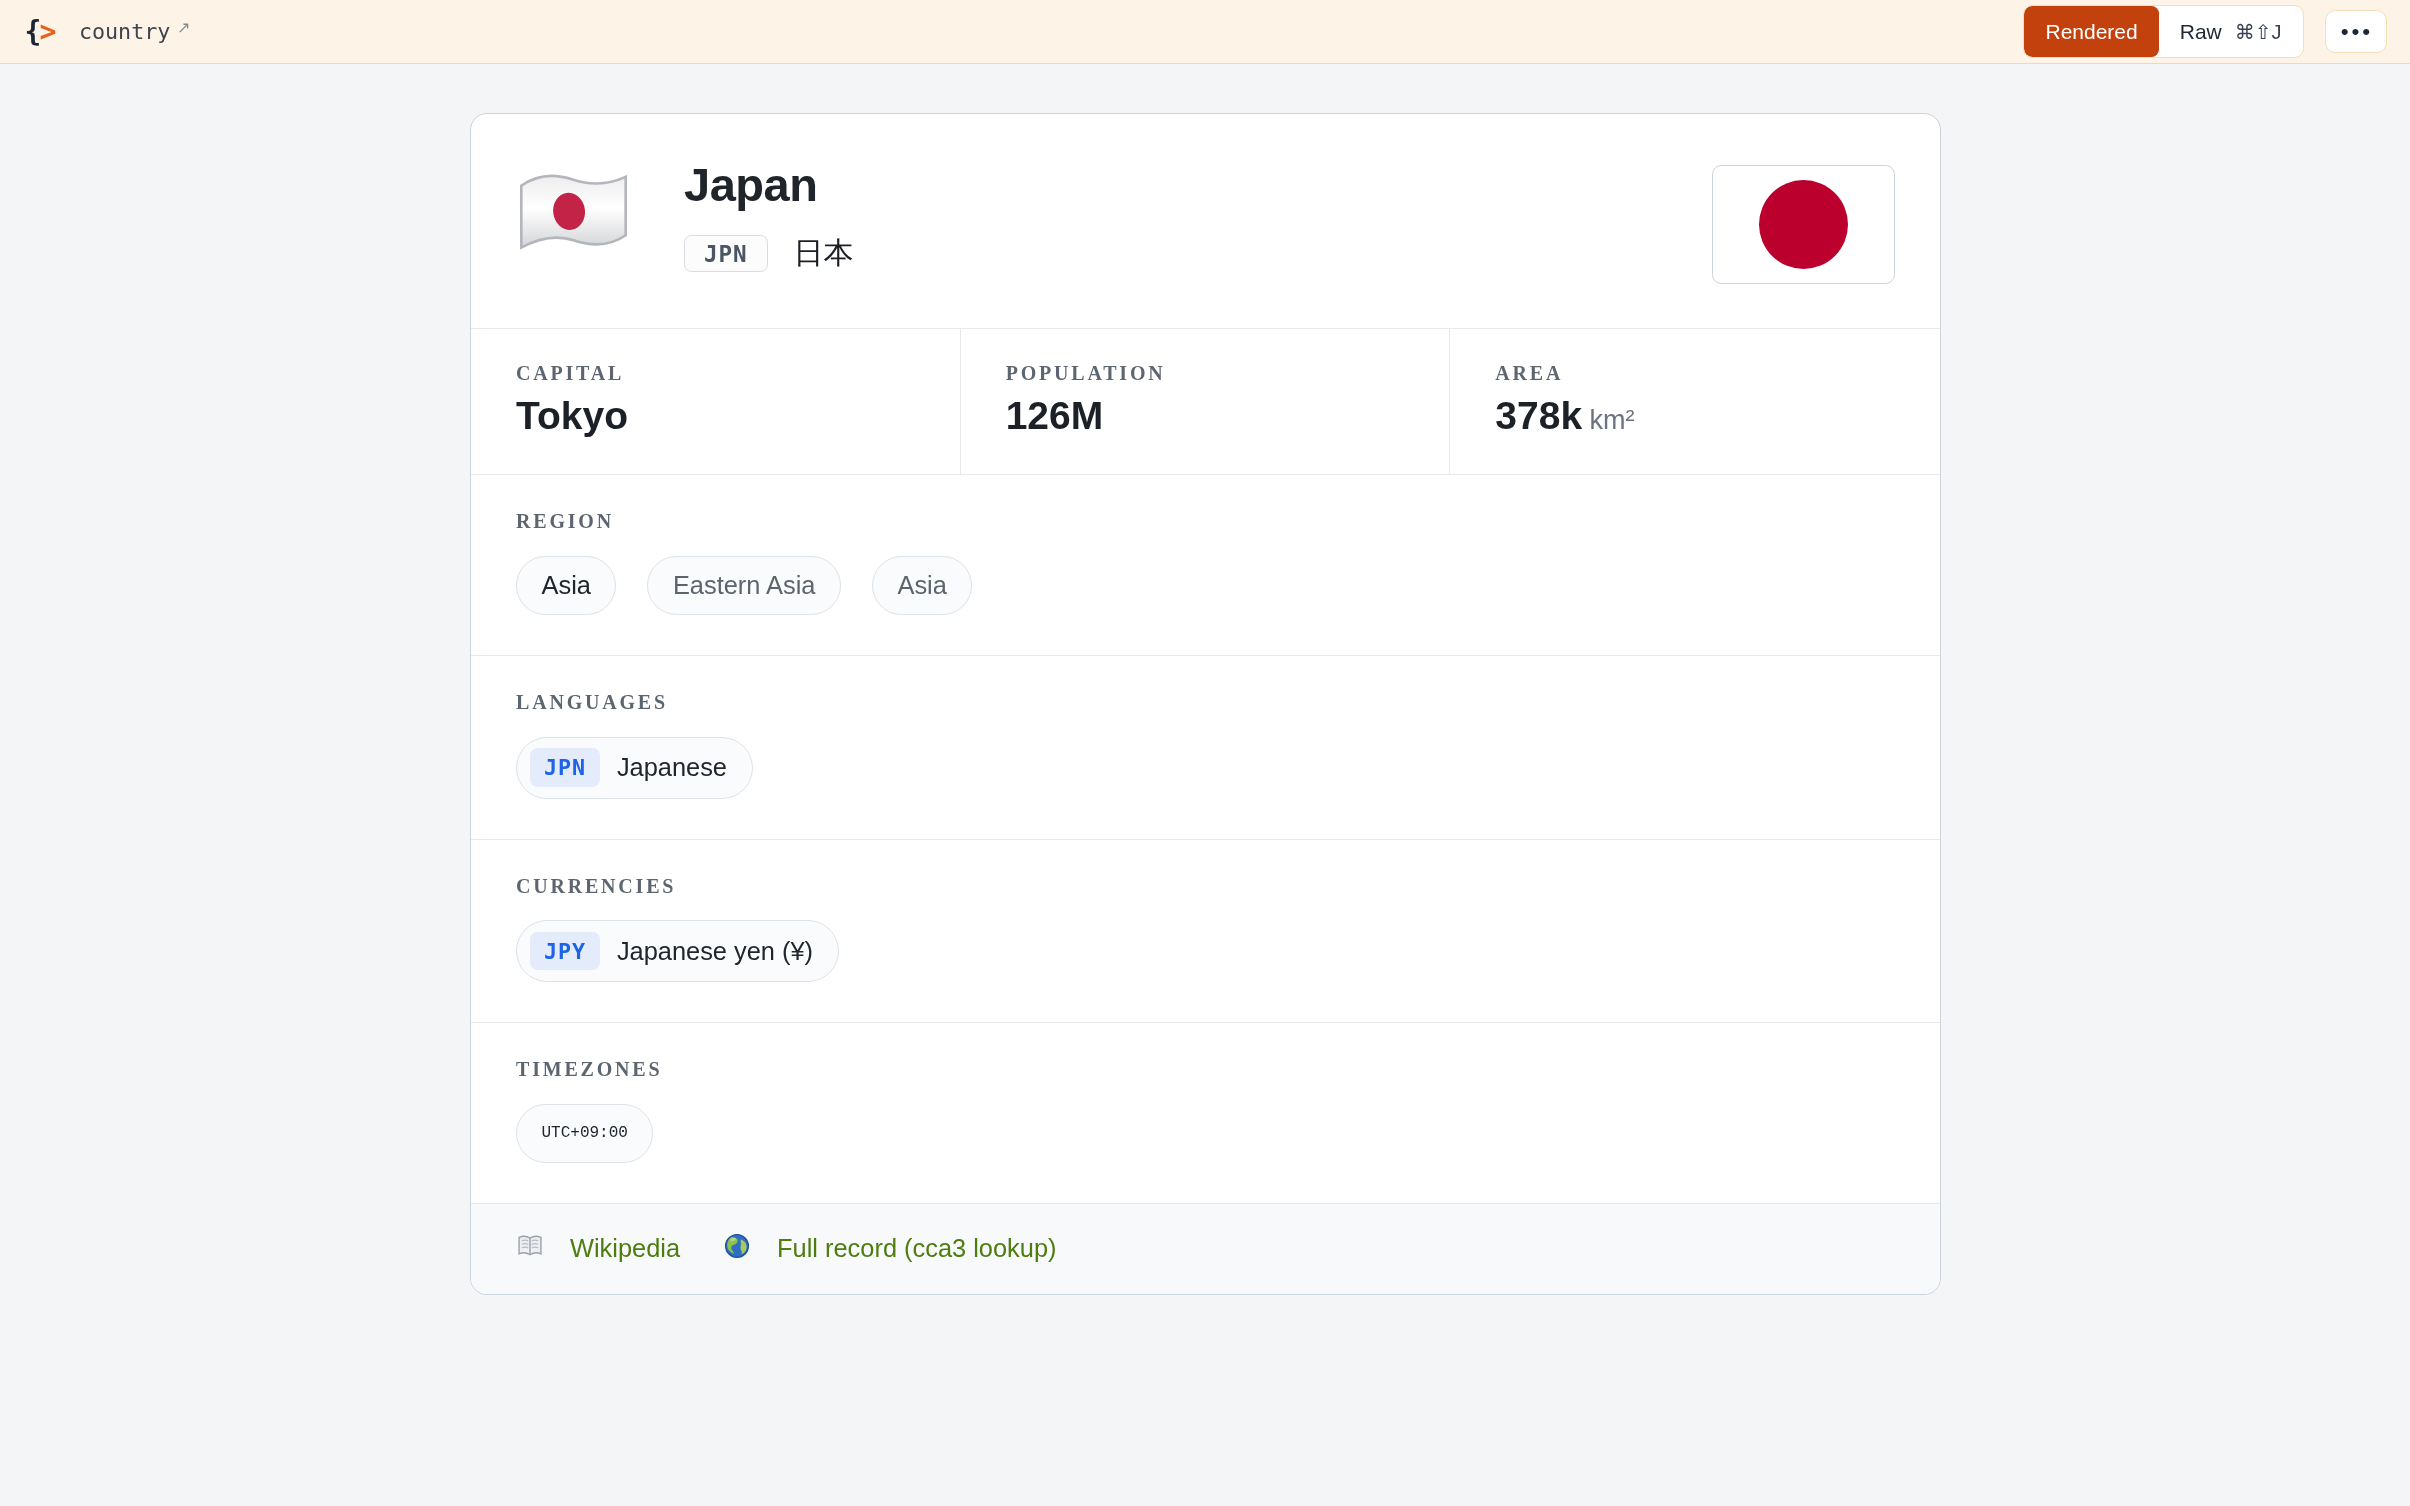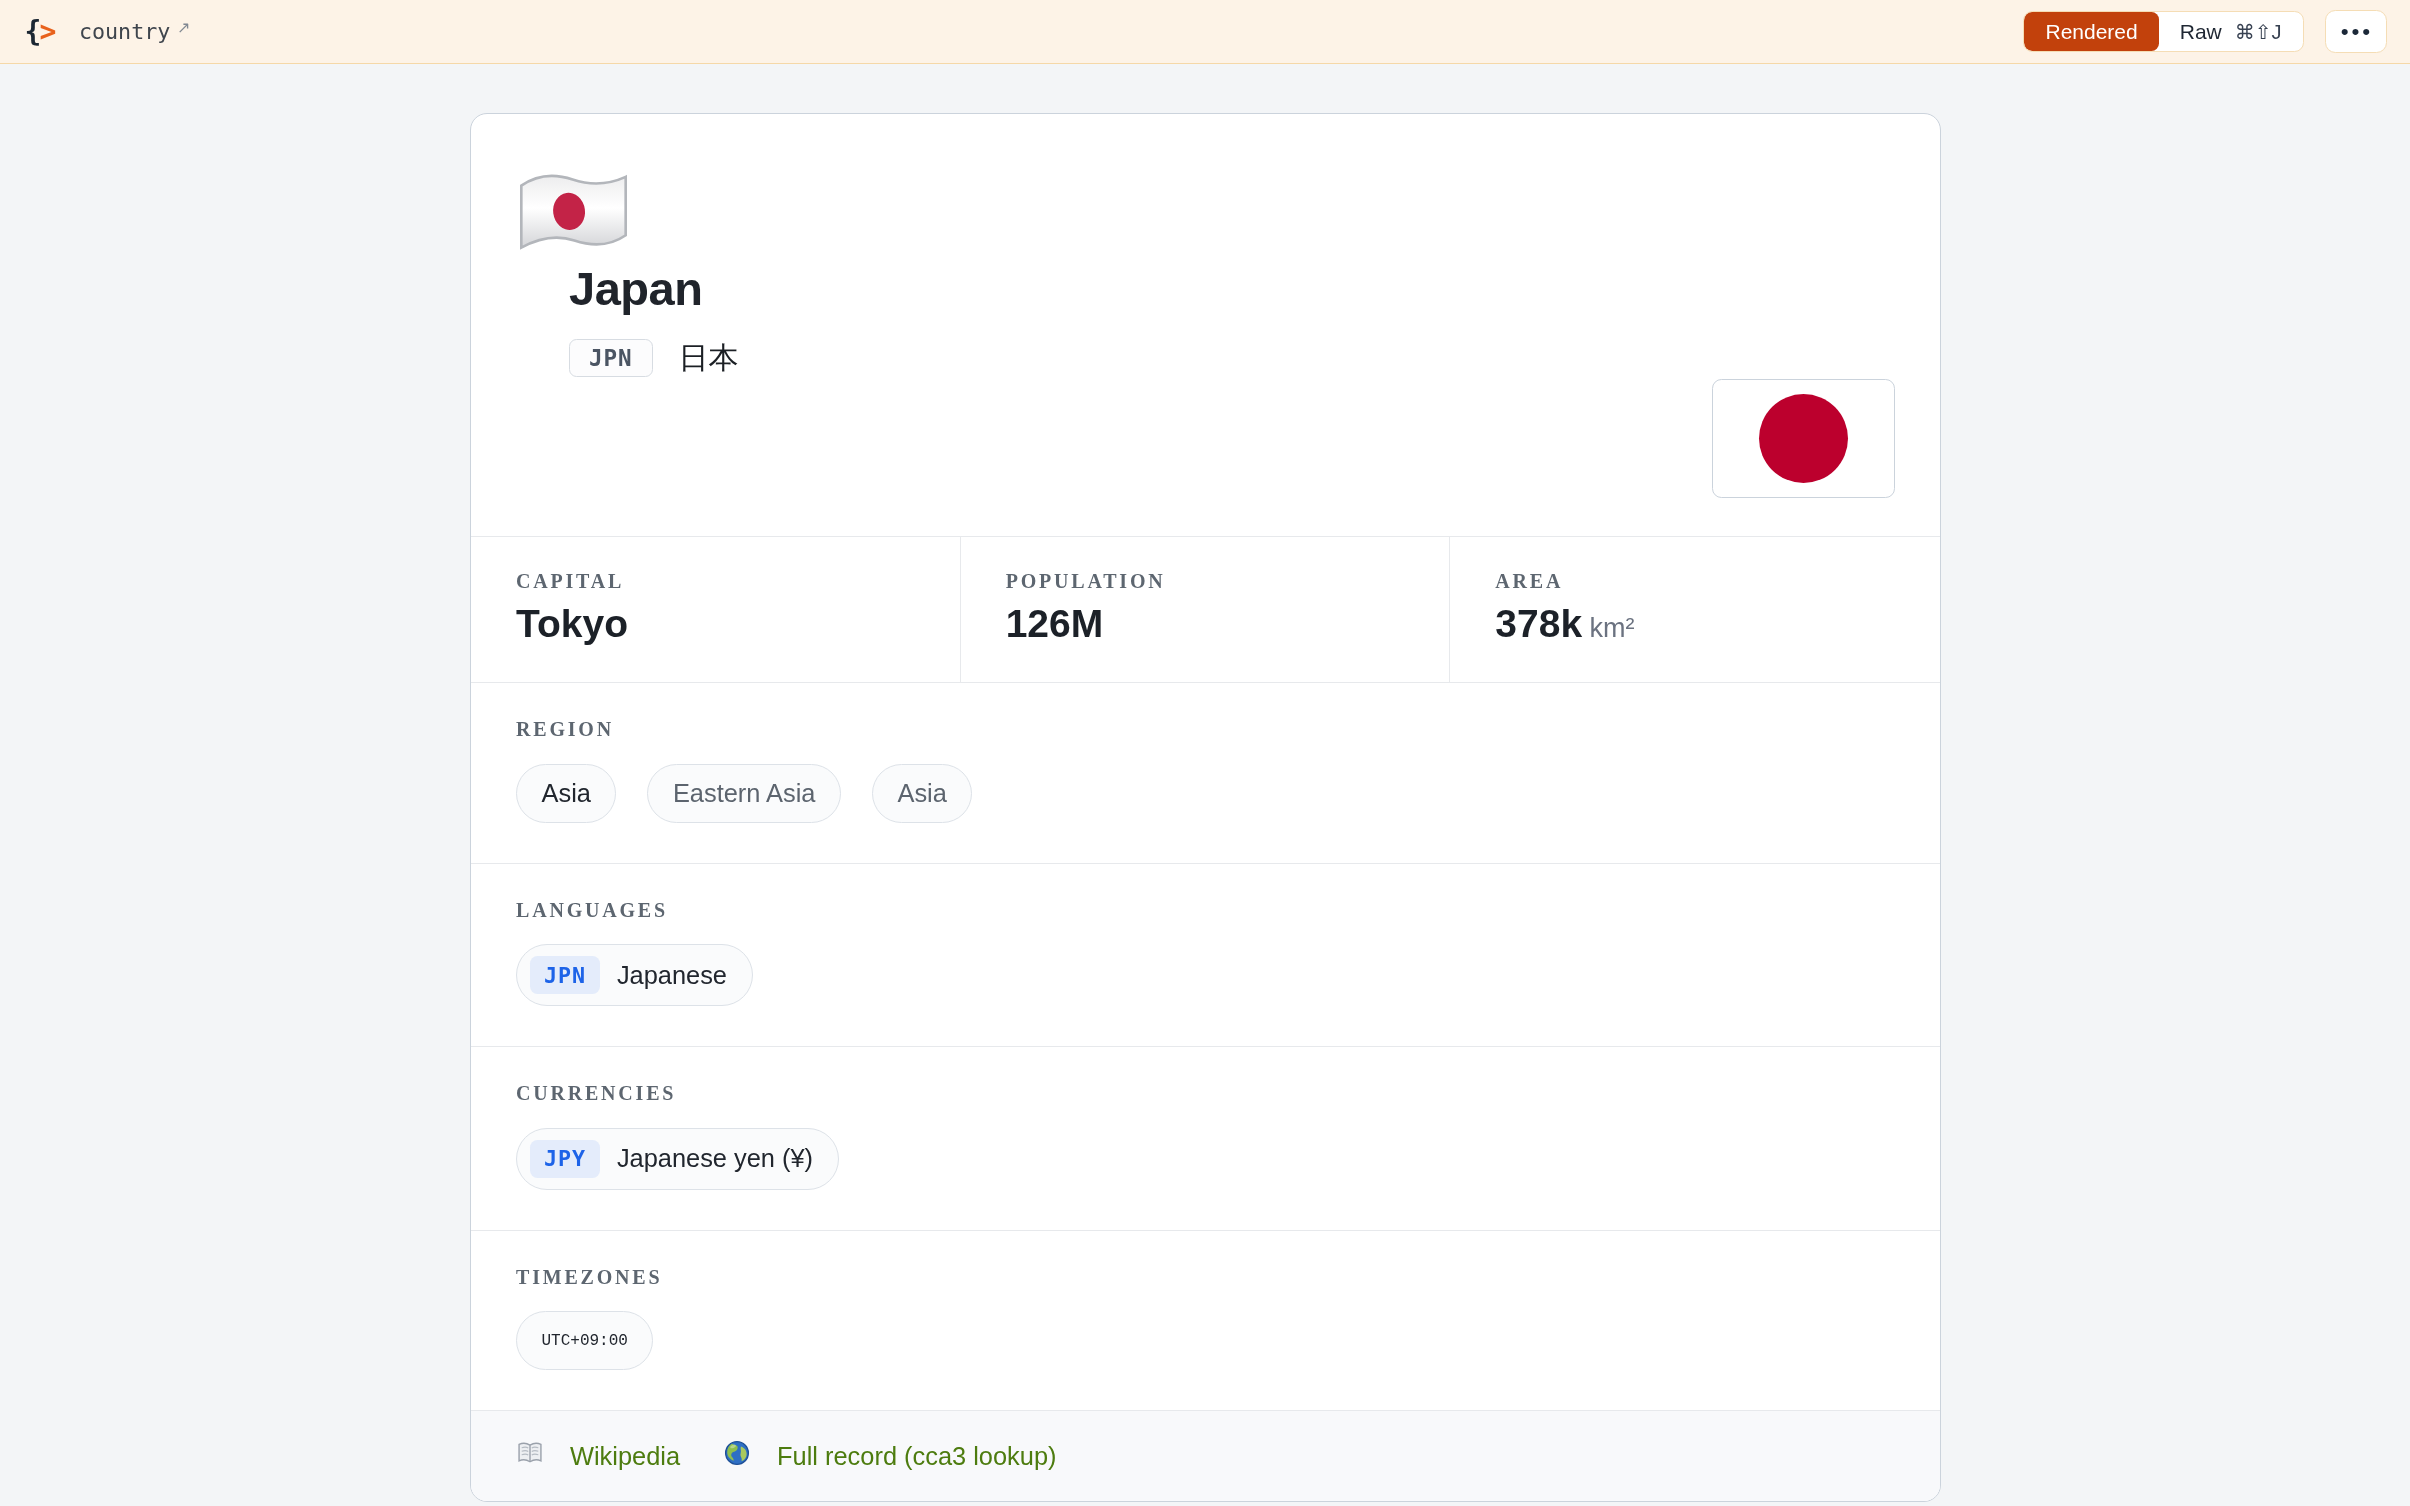--- a/index.html
+++ b/index.html
@@ -43,21 +43,21 @@
   }
   .ext-arrow { font-size: 16px; color: #818892; margin-left: 6.6px; margin-top: -7.5px; }
   .topbar-right { margin-left: auto; display: flex; align-items: center; gap: 21px; }
   .segmented {
     display: flex;
     align-items: stretch;
     background: #FFFFFF;
     border: 1.9px solid #F5DDB5;
     border-radius: 9.4px;
     overflow: hidden;
-    height: 41px;
+    height: 53px;
   }
   .seg-btn {
     display: flex;
     align-items: center;
     font-size: 21px;
     padding: 0 21px;
     cursor: pointer;
     border: none;
     background: transparent;
     font-family: "Liberation Sans", sans-serif;
@@ -94,21 +94,20 @@
     border-radius: 17px;
     overflow: hidden;
   }
 
   
   .card-header {
     display: flex;
     align-items: flex-start;
     padding: 45px 45px 38px 45px;
     min-height: 214px;
-    flex-direction: column;
   }
   .flag-emoji { margin-top: 9.4px; flex: 0 0 auto; }
   .head-text { margin-left: 53px; }
   .country-name {
     font-size: 47px;
     font-weight: bold;
     color: #20242B;
     letter-spacing: -0.5px;
     line-height: 1.1;
   }

